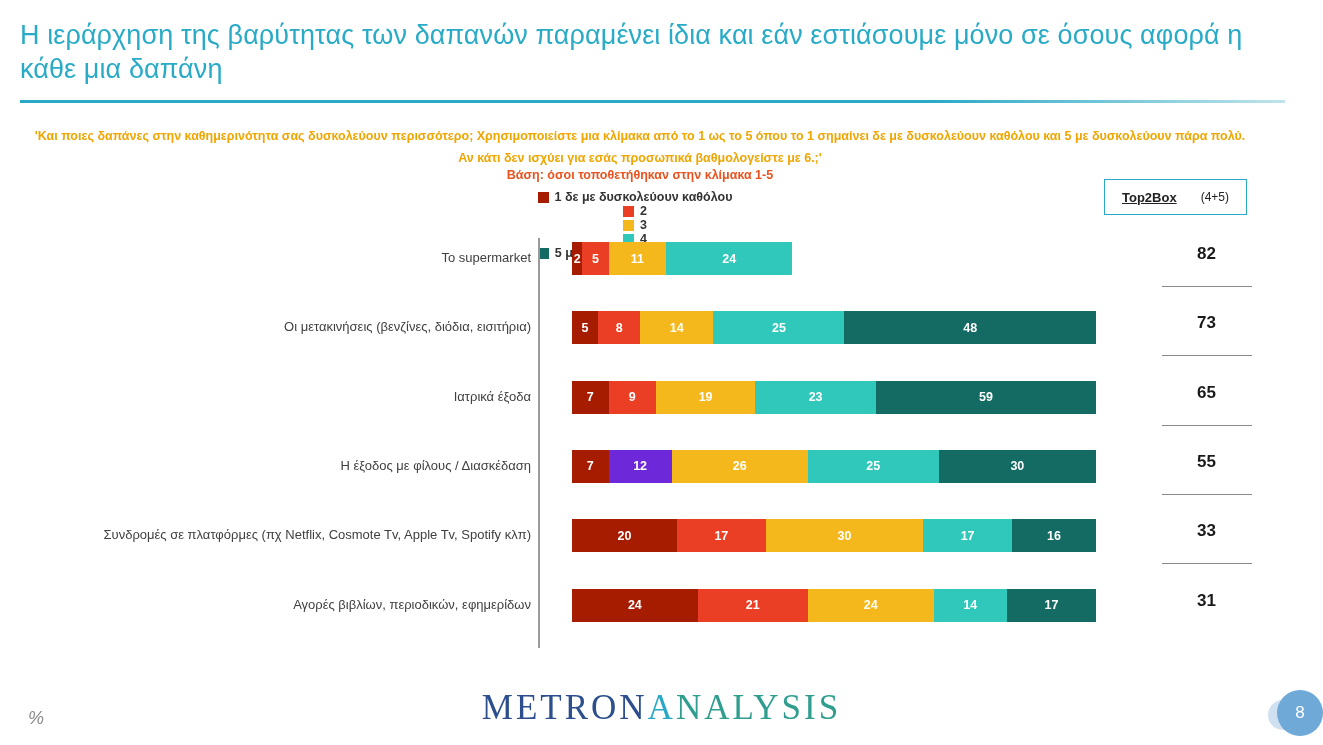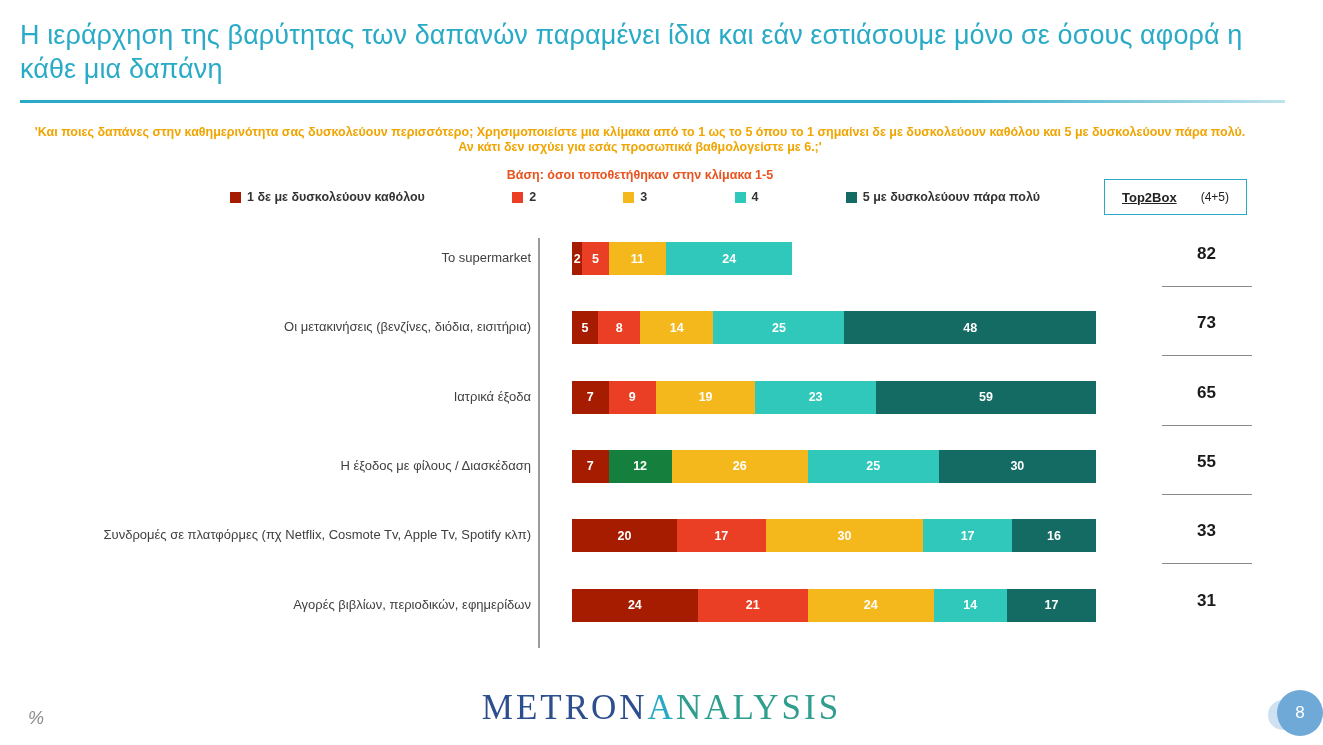--- a/index.html
+++ b/index.html
@@ -40,21 +40,21 @@
 
   
   .question {
     position: absolute;
     left: 30px;
     top: 125px;
     width: 1220px;
     text-align: center;
     color: #f0a500;
     font-size: 12.5px;
-    line-height: 15px;
+    line-height: 22px;
     font-weight: bold;
   }
   .base {
     position: absolute;
     left: 30px;
     top: 168px;
     width: 1220px;
     text-align: center;
     color: #e8531f;
     font-size: 12.5px;
@@ -63,20 +63,21 @@
 
   
   .legend {
     position: absolute;
     left: 230px;
     top: 190px;
     width: 810px;
     display: flex;
     justify-content: space-between;
     align-items: center;
+    flex-direction: column;
   }
   .legend-item {
     display: flex;
     align-items: center;
     gap: 6px;
     font-size: 12.5px;
     color: #333333;
     font-weight: bold;
     white-space: nowrap;
   }
@@ -304,21 +305,21 @@
         <div class="seg" style="width: 120.52px; background: rgb(48, 200, 187);">23</div>
         <div class="seg" style="width: 220.08px; background: rgb(19, 107, 99);">59</div>
       </div>
       <div class="t2b-value">65</div>
       <div class="t2b-underline"></div>
     </div>
     <div class="row" style="top: 207.9px;">
       <div class="row-label">Η έξοδος με φίλους / Διασκέδαση</div>
       <div class="bar">
         <div class="seg" style="width: 36.68px; background: rgb(166, 28, 0);">7</div>
-        <div class="seg" style="width: 62.88px; background: #15803d;">12</div>
+        <div class="seg" style="width: 62.88px; background: #6d28d9;">12</div>
         <div class="seg" style="width: 136.24px; background: rgb(245, 184, 28);">26</div>
         <div class="seg" style="width: 131px; background: rgb(48, 200, 187);">25</div>
         <div class="seg" style="width: 157.2px; background: rgb(19, 107, 99);">30</div>
       </div>
       <div class="t2b-value">55</div>
       <div class="t2b-underline"></div>
     </div>
     <div class="row" style="top: 277.2px;">
       <div class="row-label">Συνδρομές σε πλατφόρμες (πχ Netflix, Cosmote Tv, Apple Tv, Spotify κλπ)</div>
       <div class="bar">

